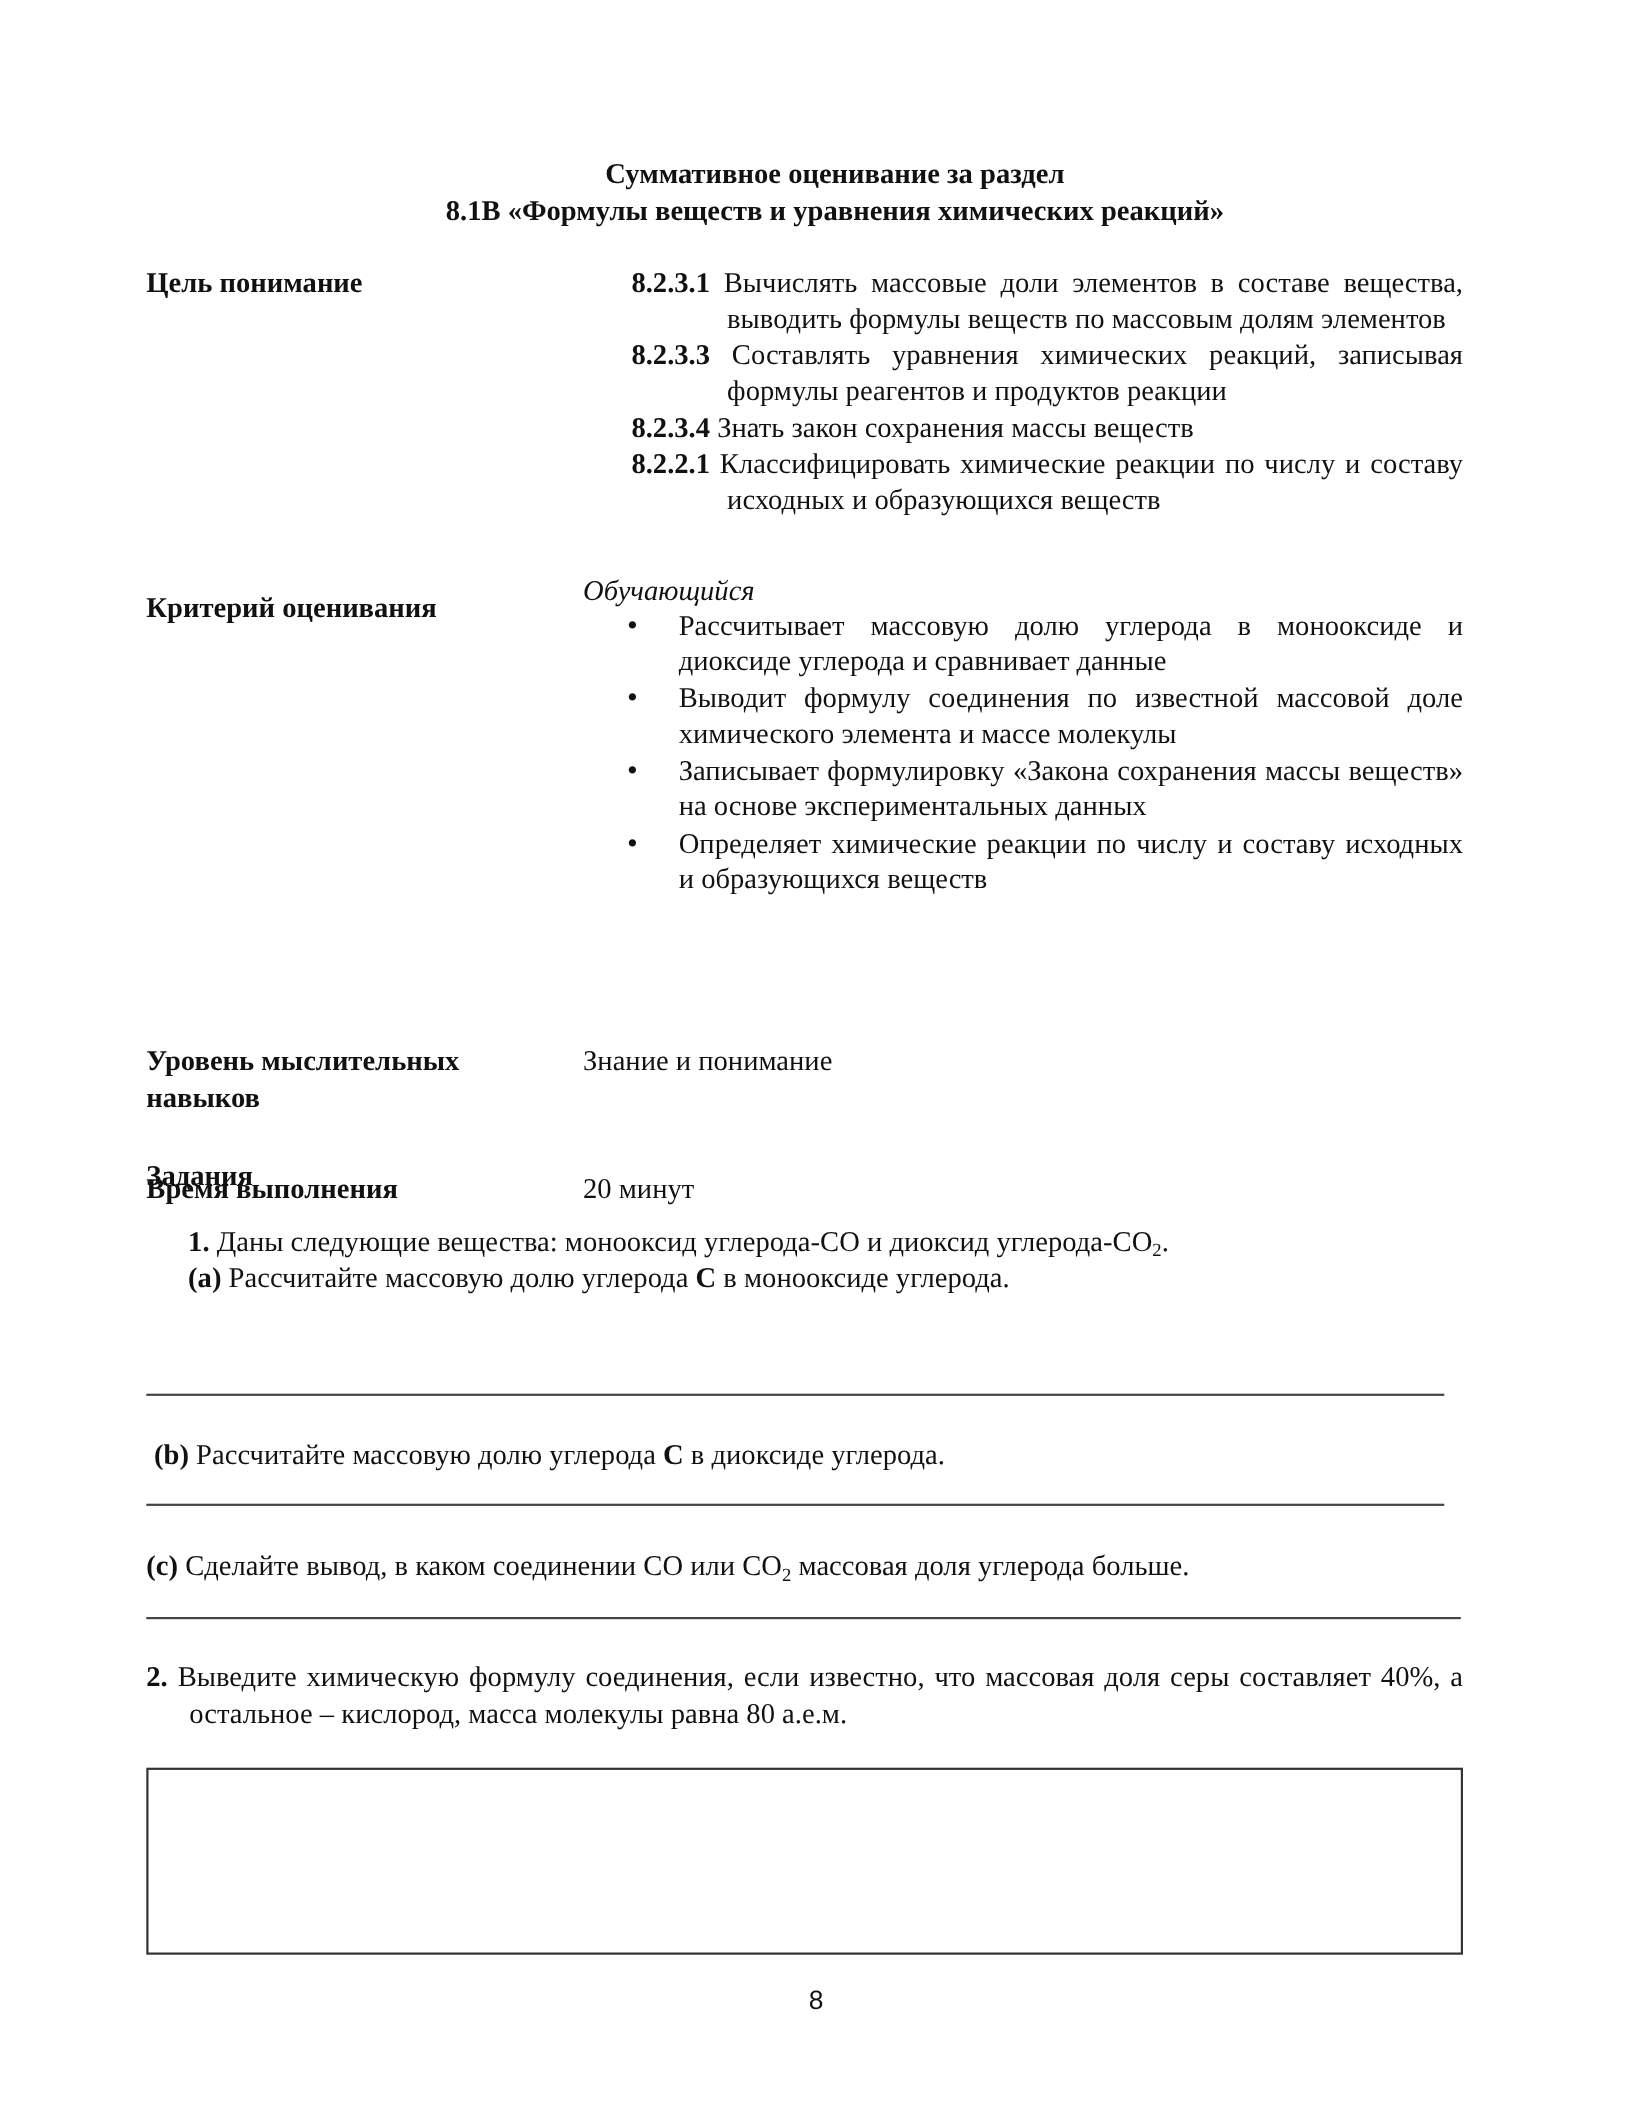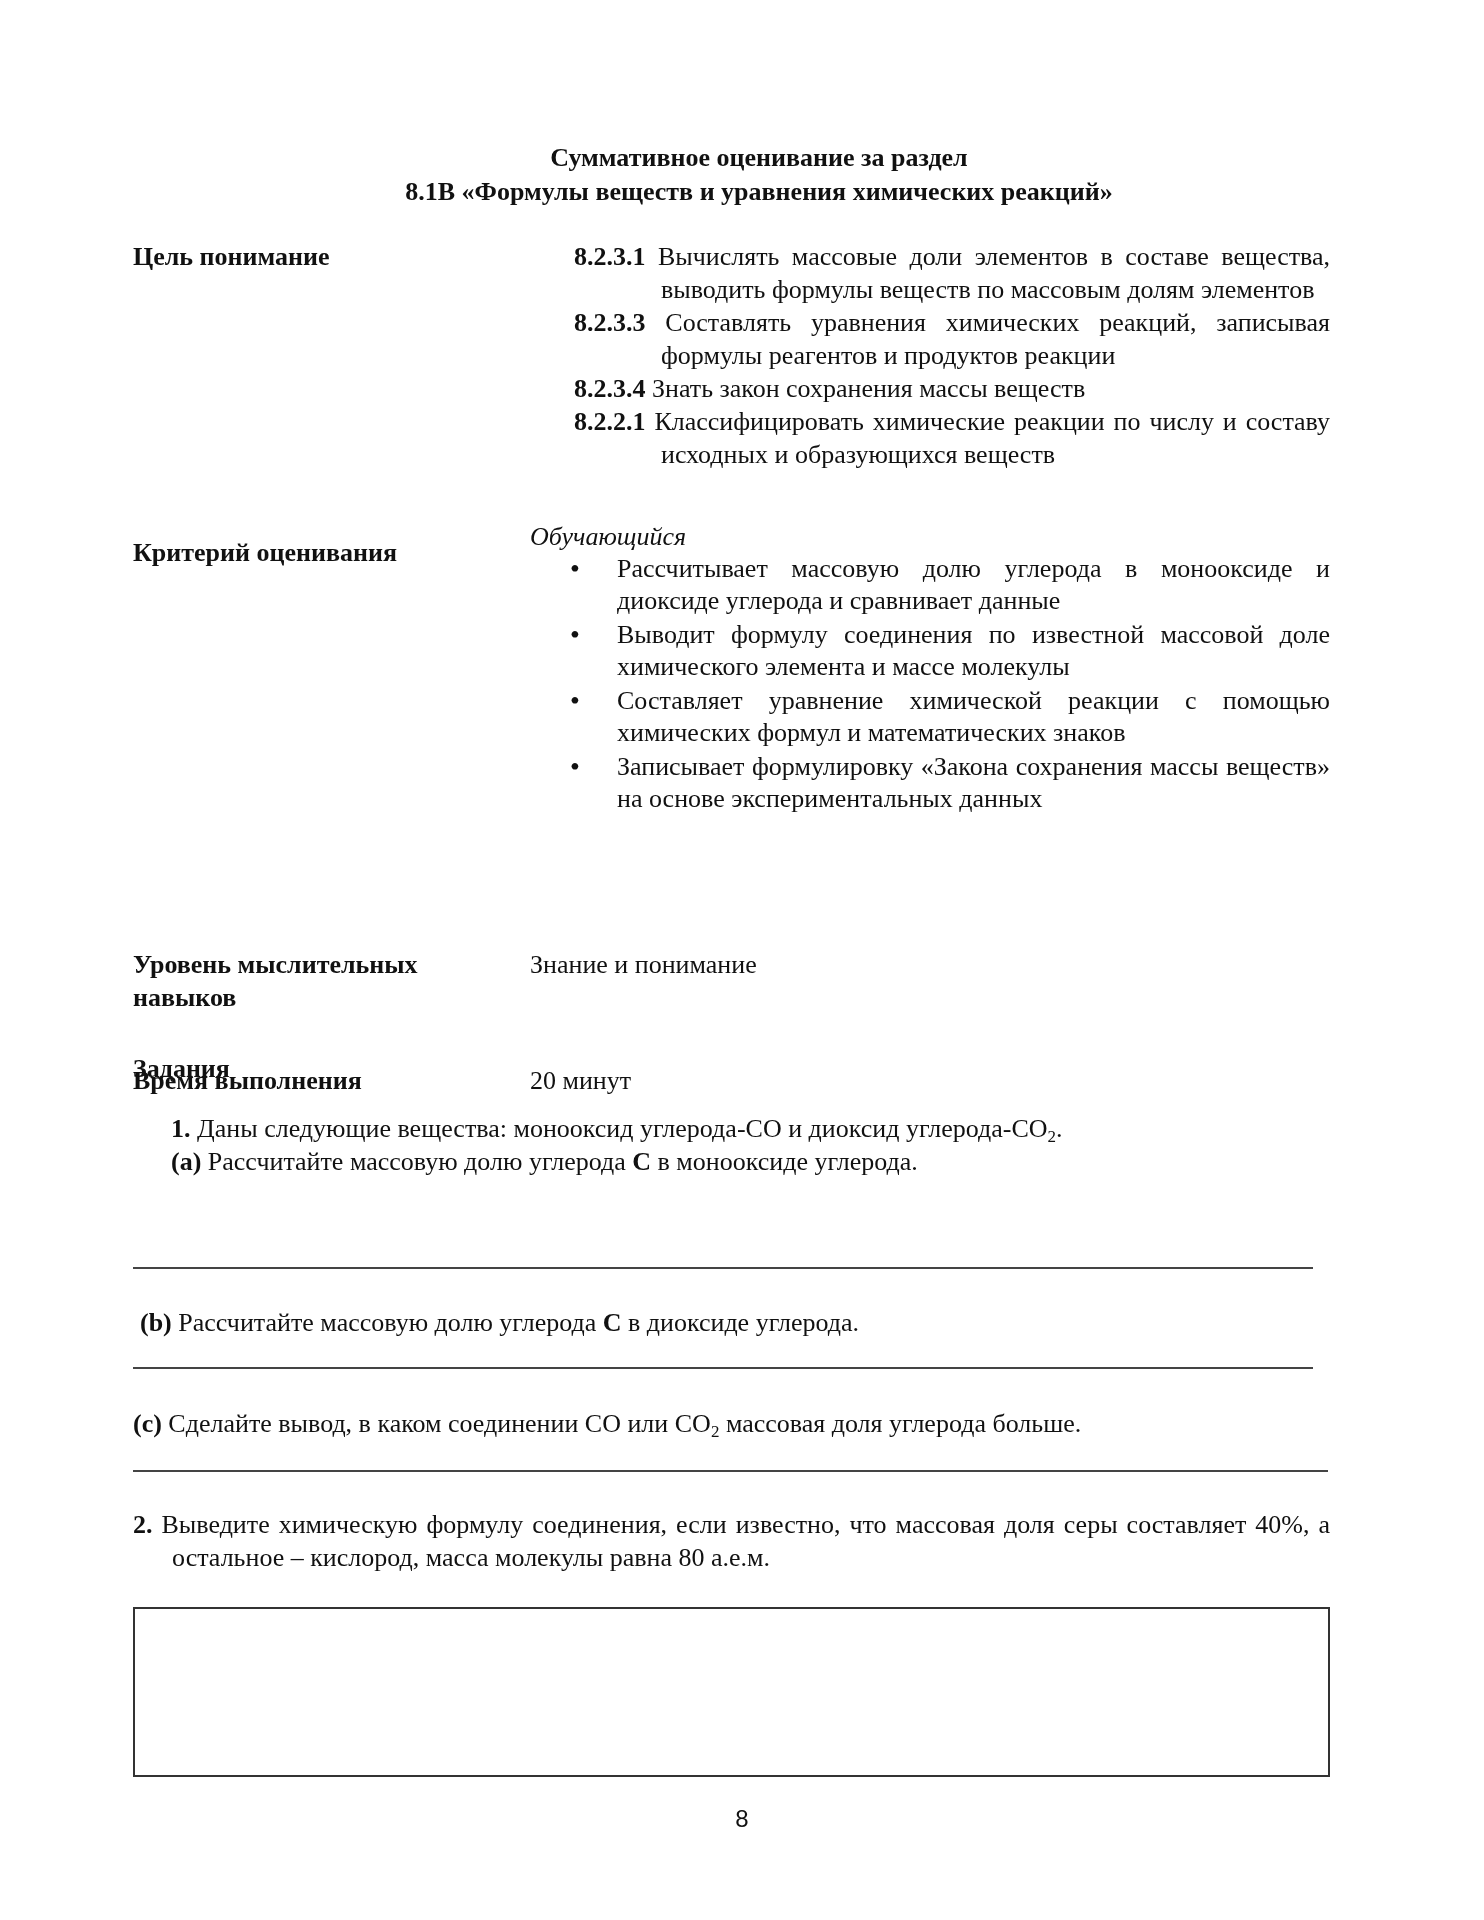--- a/index.html
+++ b/index.html
@@ -36,22 +36,22 @@
   <div class="obj"><b>8.2.3.4</b> <span>Знать закон сохранения массы веществ</span></div>
   <div class="obj"><b>8.2.2.1</b> <span>Классифицировать химические реакции по числу и составу исходных и образующихся веществ</span></div>
 </div>
 
 <div class="abs label" style="top:536px;text-align:center;">Критерий оценивания</div>
 <div class="abs right" style="top:520px;">
   <div class="crit-head">Обучающийся</div>
   <ul class="crit">
     <li>Рассчитывает массовую долю углерода в монооксиде и диоксиде углерода и сравнивает данные</li>
     <li>Выводит формулу соединения по известной массовой доле химического элемента и массе молекулы</li>
-    <li>Составляет уравнение химической реакции с помощью химических формул и математических знаков</li>
     <li>Записывает формулировку «Закона сохранения массы веществ» на основе экспериментальных данных</li>
+    <li>Определяет химические реакции по числу и составу исходных и образующихся веществ</li>
   </ul>
 </div>
 
 <div class="abs label" style="top:948px; width:340px;">Уровень мыслительных навыков</div>
 <div class="abs right" style="top:948px;">Знание и понимание</div>
 
 <div class="abs label" style="top:1064px;">Время выполнения</div>
 <div class="abs right" style="top:1064px;">20 минут</div>
 
 <div class="abs label" style="top:1052px;">Задания</div>

